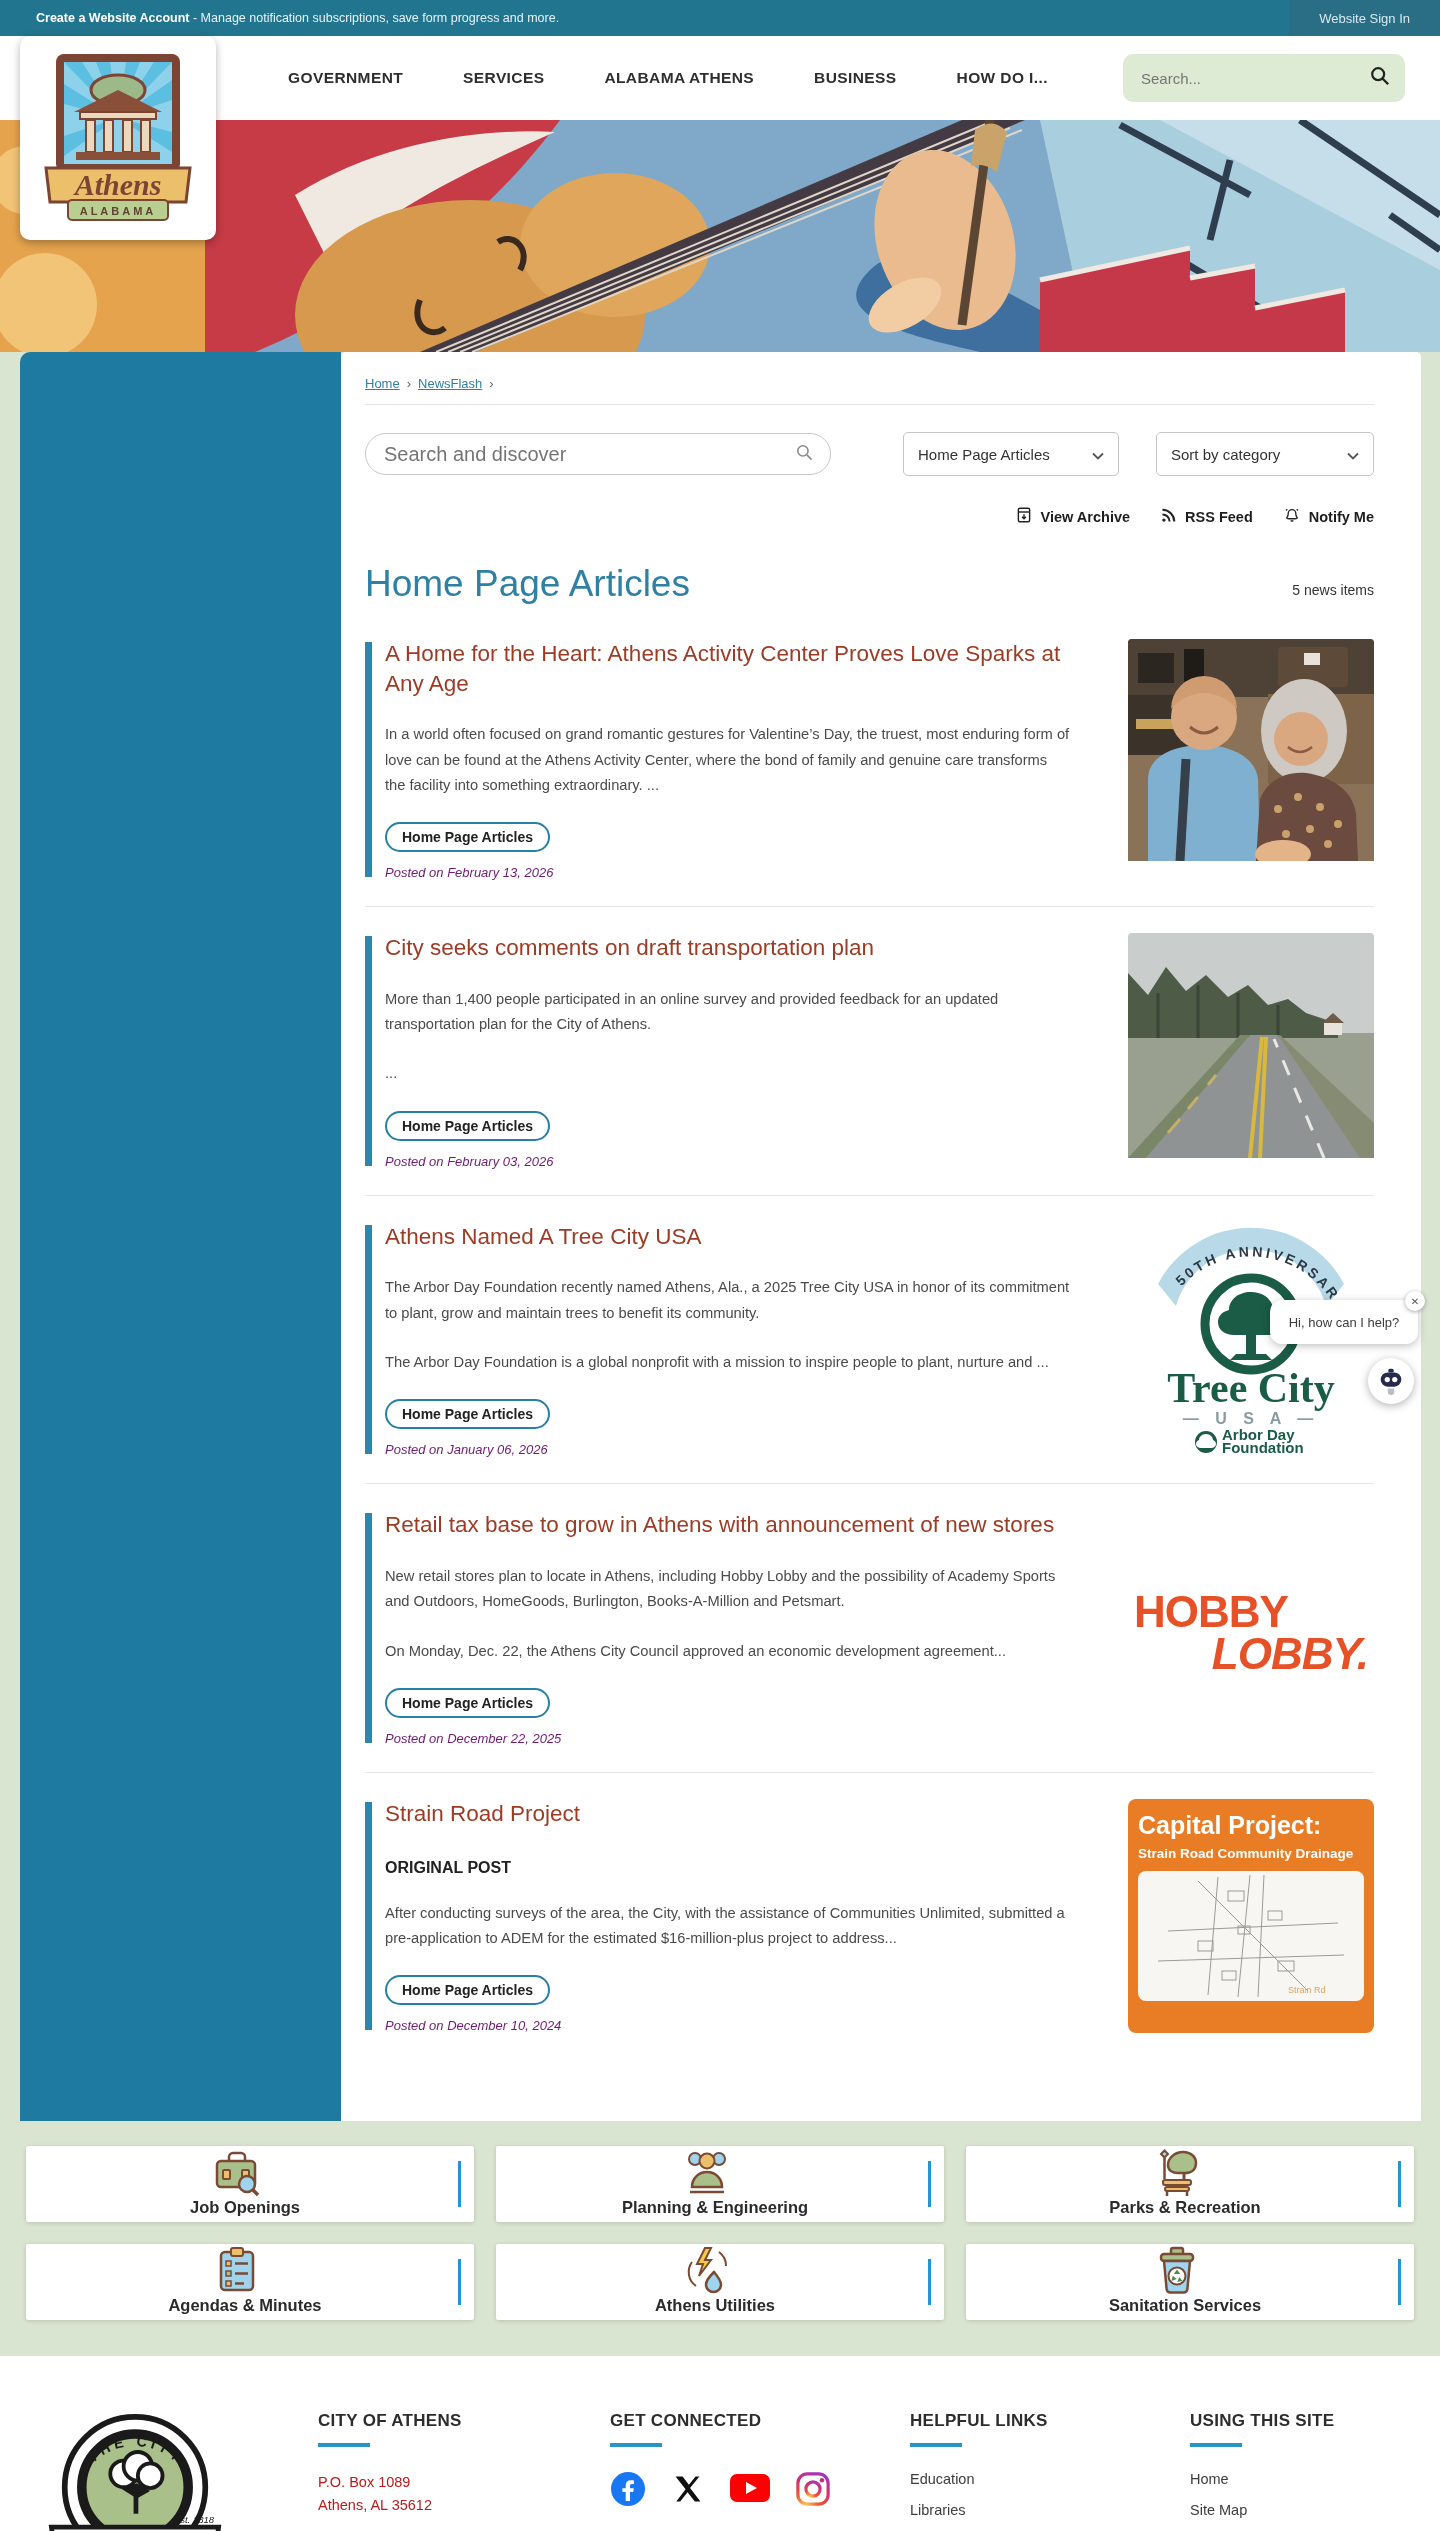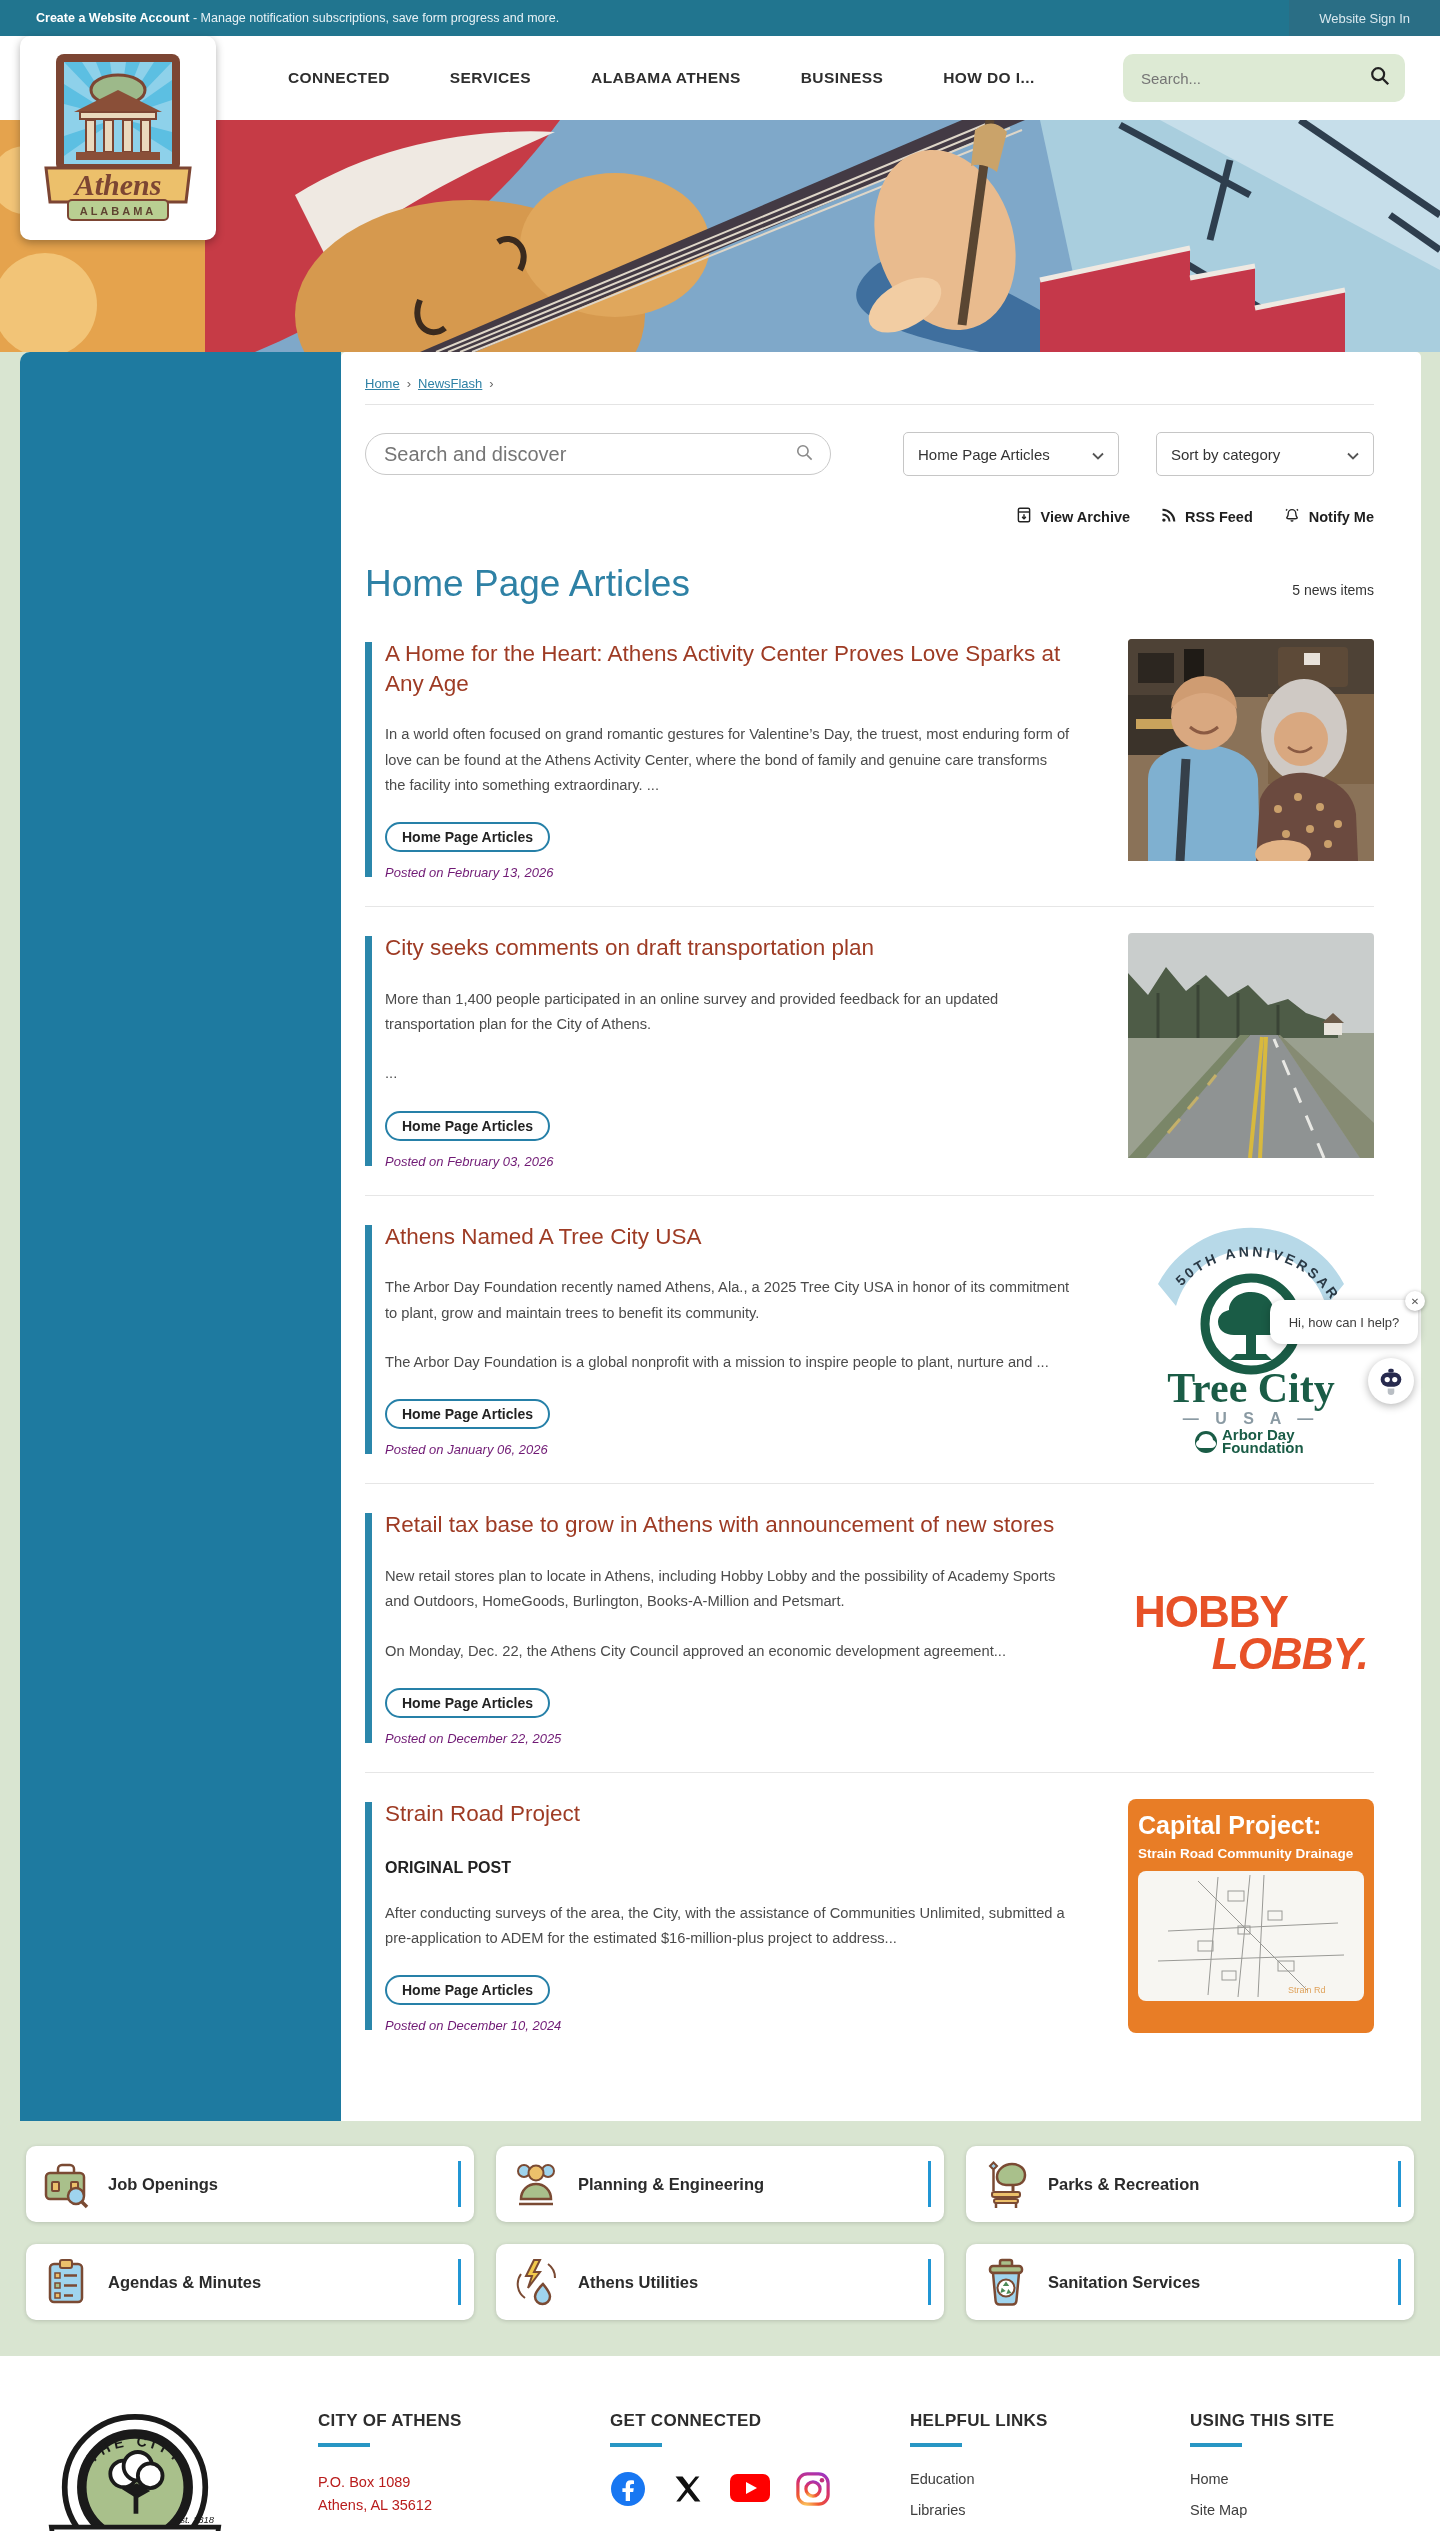--- a/index.html
+++ b/index.html
@@ -66,21 +66,21 @@
 .cap-map { background:#f7f6f2; height:130px; margin-top:10px; border-radius:8px; }
 
 
 .chat-bubble { position:absolute; top:948px; right:22px; width:148px; height:44px; background:#fff; border-radius:12px; box-shadow:0 2px 8px rgba(0,0,0,.25); display:flex; align-items:center; justify-content:center; font-size:13px; color:#3c3c3c; z-index:30; }
 .chat-close { position:absolute; top:-9px; right:-7px; width:20px; height:20px; border-radius:50%; background:#fff; box-shadow:0 1px 4px rgba(0,0,0,.35); font-size:10px; color:#555; display:flex; align-items:center; justify-content:center; cursor:pointer; }
 .chat-fab { position:absolute; top:1006px; right:26px; width:46px; height:46px; border-radius:50%; background:#fff; box-shadow:0 2px 8px rgba(0,0,0,.3); display:flex; align-items:center; justify-content:center; z-index:30; cursor:pointer; }
 
 
 .quick { background:#d9e5d1; padding:25px 26px 36px; }
 .ql-grid { display:grid; grid-template-columns:repeat(3,1fr); gap:22px; }
-.ql-card { height:76px; background:#fff; border-radius:10px; box-shadow:0 1px 4px rgba(0,0,0,.16); display:flex; align-items:center; padding:0 24px 0 14px; position:relative; cursor:pointer; }
+.ql-card { height:76px; background:#fff; border-radius:2px; box-shadow:0 1px 4px rgba(0,0,0,.16); display:flex; align-items:center; padding:0 24px 0 14px; position:relative; cursor:pointer;flex-direction:column; }
 .ql-icon { width:52px; height:52px; margin-right:16px; flex-shrink:0; }
 .ql-label { font-size:16.5px; font-weight:600; color:#2b2b2b; }
 .ql-accent { position:absolute; right:13px; top:15px; bottom:15px; width:3px; background:#2196d4; }
 
 
 .footer { background:#fff; padding:55px 40px 45px; display:flex; min-height:297px; }
 .f-logo { width:190px; margin-right:88px; }
 .f-col1 { width:292px; } .f-col2 { width:300px; } .f-col3 { width:280px; } .f-col4 { flex:1; }
 .f-head { font-size:17px; font-weight:700; color:#2d2d2d; letter-spacing:.3px; }
 .f-underline { width:52px; height:4px; background:#2796c4; margin:12px 0 24px; }
@@ -94,21 +94,21 @@
 
 <div class="topbar">
   <div class="topbar-msg">
     <b>Create a Website Account</b><span> - Manage notification subscriptions, save form progress and more.</span>
   </div>
   <div class="signin-btn">Website Sign In</div>
 </div>
 
 <div class="header">
   <div class="nav">
-    <div class="nav-item">CONNECTED</div>
+    <div class="nav-item">GOVERNMENT</div>
     <div class="nav-item">SERVICES</div>
     <div class="nav-item">ALABAMA ATHENS</div>
     <div class="nav-item">BUSINESS</div>
     <div class="nav-item">HOW DO I...</div>
   </div>
   <div class="hdr-search">
     <input type="text" placeholder="Search..." style="">
     <span>
       <svg width="22" height="22" viewBox="0 0 24 24">
           <circle cx="10" cy="10" r="6.5" fill="none" stroke="#222" stroke-width="2.4"></circle>

